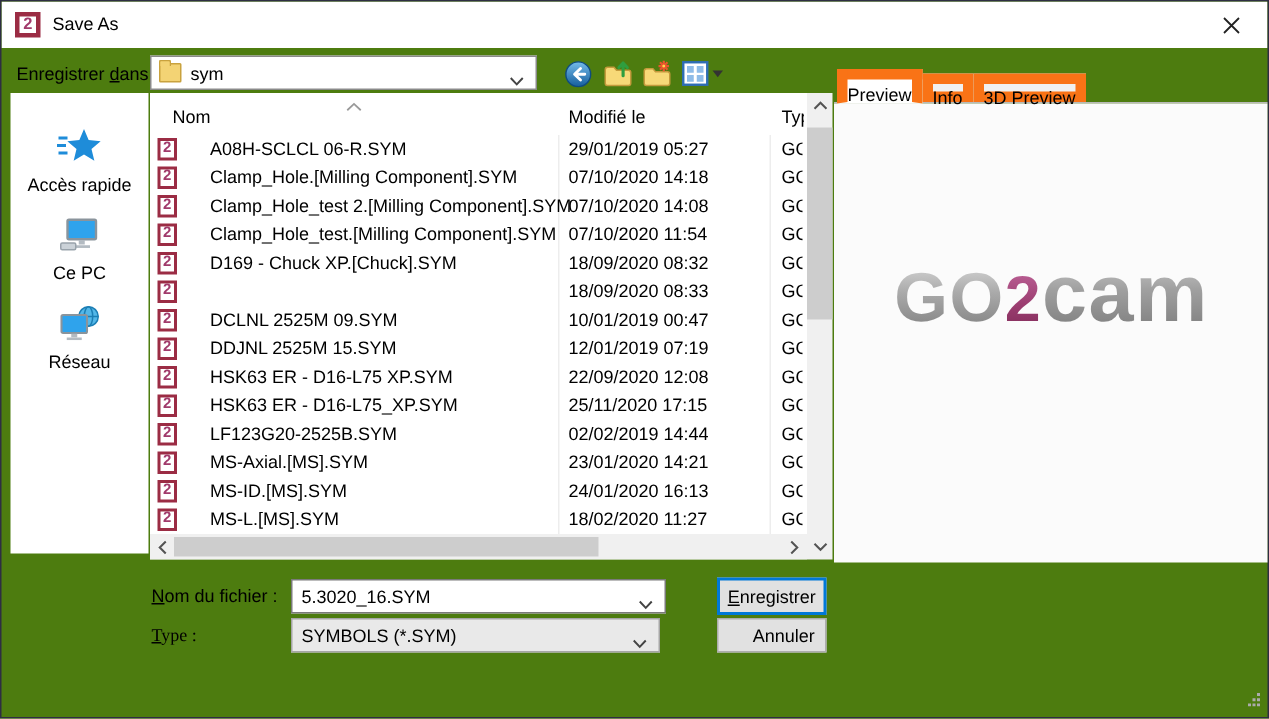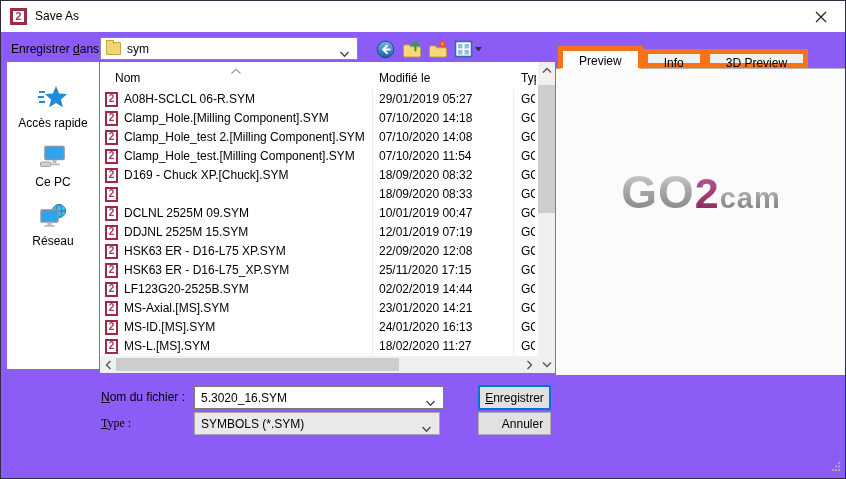--- a/index.html
+++ b/index.html
@@ -1,19 +1,19 @@
 <!DOCTYPE html>
 <html><head>
 <meta charset="utf-8">
 <style>
   * { margin:0; padding:0; box-sizing:border-box; }
   body { background:#d9d9d9; font-family:"Liberation Sans", sans-serif; }
   .window{
     position:relative; width:846px; height:479px;
-    background:#8b5cf6; border:1px solid #2E2E42; overflow:hidden;
+    background:#4d7c0f; border:1px solid #2E2E42; overflow:hidden;
     font-size:12px; color:#000;
   }
   
   .titlebar{position:absolute;left:0;top:0;width:844px;height:31px;background:#fff;}
   .app-icon{position:absolute;left:9px;top:7px;width:17px;height:17px;border:3px solid #9B2C44;background:#fff;}
   .app-icon::before{content:"2";display:block;font-weight:bold;font-size:11px;line-height:11px;text-align:center;color:#A13A6B;}
   .title-text{position:absolute;left:34px;top:0;line-height:31px;}
   .close-btn{position:absolute;right:8px;top:0;width:32px;height:31px;display:flex;align-items:center;justify-content:center;cursor:pointer;}
   
   .addr-label{position:absolute;left:10px;top:37px;height:22px;line-height:22px;}
@@ -34,46 +34,46 @@
   .filelist{position:absolute;left:99px;top:61px;width:438px;height:311px;background:#fff;overflow:hidden;text-align:center;}
   .colrule{position:absolute;top:0;bottom:17px;width:1px;background:#EDEDED;}
   .lh{position:absolute;top:0;left:0;right:0;height:28px;background:#fff;}
   .lh .h-name{position:absolute;left:15px;top:9px;}
   .lh .h-mod{position:absolute;left:279px;top:9px;}
   .lh .h-type{position:absolute;left:421px;top:9px;width:15px;overflow:hidden;white-space:nowrap;}
   .sort-caret{position:absolute;left:130px;top:2px;}
   .rows{position:absolute;top:28px;left:0;right:0;bottom:17px;overflow:hidden;}
   .row{position:relative;height:19px;cursor:default;}
   .row .cell{position:absolute;top:2px;white-space:nowrap;}
-  .row .c-name{left:24px;}
+  .row .c-name{left:40px;}
   .row .c-mod{left:279px;}
   .row .c-type{left:421px;width:14px;overflow:hidden;}
   .ficon{position:absolute;left:5px;top:2px;width:13px;height:15px;border:2px solid #9B2C44;background:#fff;}
   .ficon::before{content:"2";display:block;font-weight:bold;font-size:10px;line-height:10px;text-align:center;color:#A13A6B;}
   
   .hscroll{position:absolute;left:0;right:0;bottom:0;height:17px;background:#F0F0F0;}
   .hscroll .thumb{position:absolute;left:16px;top:2px;width:283px;height:13px;background:#CDCDCD;}
   .sb-arrow{position:absolute;width:17px;height:17px;display:flex;align-items:center;justify-content:center;}
   .hscroll .a-left{left:0;top:0;}
   .hscroll .a-right{right:0;top:0;}
   .vscroll{position:absolute;left:537px;top:61px;width:17px;height:311px;background:#F0F0F0;}
   .vscroll .a-up{top:0;left:0;}
   .vscroll .a-down{bottom:0;left:0;}
   .vscroll .thumb{position:absolute;top:23px;left:0;width:17px;height:128px;background:#CDCDCD;}
   
   .preview{position:absolute;left:555px;top:45px;width:290px;height:329px;}
   .tabstrip{display:flex;align-items:flex-end;height:23px;border-bottom:1px solid #B9B9B9;padding-left:2px;}
-  .tab{padding:0 16px;border:5px solid #f97316;background:#F0F0F0;height:19px;line-height:18px;cursor:pointer;white-space:nowrap;}
+  .tab{padding:0 0;border:7px solid #f97316;background:#F0F0F0;height:19px;line-height:18px;cursor:pointer;white-space:nowrap;}
   .tab.active{background:#fff;height:23px;line-height:21px;border-bottom:1px solid #fff;margin-bottom:-1px;position:relative;z-index:2;}
   .panel{height:306px;background:#FBFBFB;display:flex;justify-content:center;}
   .logo{margin-top:100px;font-weight:bold;font-size:46px;letter-spacing:1px;white-space:nowrap;line-height:1;}
   .logo span{background-clip:text;-webkit-background-clip:text;color:transparent;}
   .logo .g-gray{background-image:linear-gradient(180deg,#dcdcdc 0%,#a9a9a9 45%,#7c7c7c 100%);}
   .logo .g-mag{background-image:linear-gradient(180deg,#c1679c 0%,#9C3E71 55%,#7e2a57 100%);font-size:43px;}
-  .logo .g-cam{background-image:linear-gradient(180deg,#d4d4d4 0%,#a0a0a0 45%,#787878 100%);font-size:29px;}
+  .logo .g-cam{background-image:linear-gradient(180deg,#d4d4d4 0%,#a0a0a0 45%,#787878 100%);font-size:54px;}
   
   .f-label1{position:absolute;left:100px;top:385px;height:23px;line-height:23px;}
   .f-label2{position:absolute;left:100px;top:411px;height:23px;line-height:23px;font-family:Liberation Serif, serif;}
   .combo{position:absolute;height:23px;display:flex;align-items:center;padding-left:6px;}
   .combo .chev{position:absolute;right:7px;top:9px;}
   .fname{left:193px;top:385px;width:250px;background:#fff;border:1px solid #7A7A7A;}
   .ftype{left:193px;top:411px;width:246px;background:#E9E9E9;border:1px solid #A6A6A6;}
   .btn{position:absolute;left:477px;width:73px;height:23px;background:#E1E1E1;display:flex;align-items:center;justify-content:center;cursor:pointer;}
   .btn-save{top:384px;height:25px;border:2px solid #0078D7;}
   .btn-cancel{top:411px;border:1px solid #ADADAD;padding-left:16px;}

